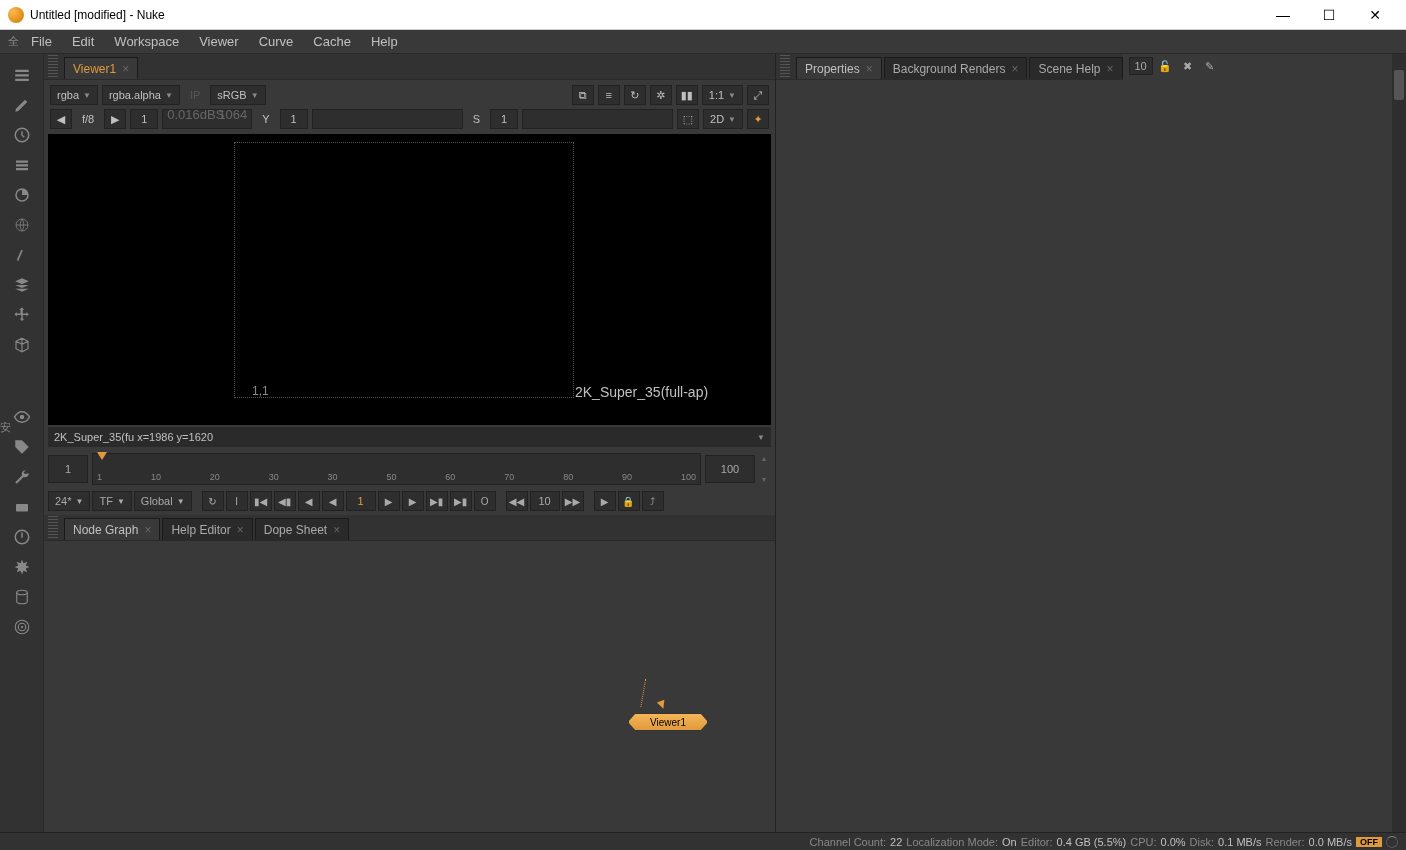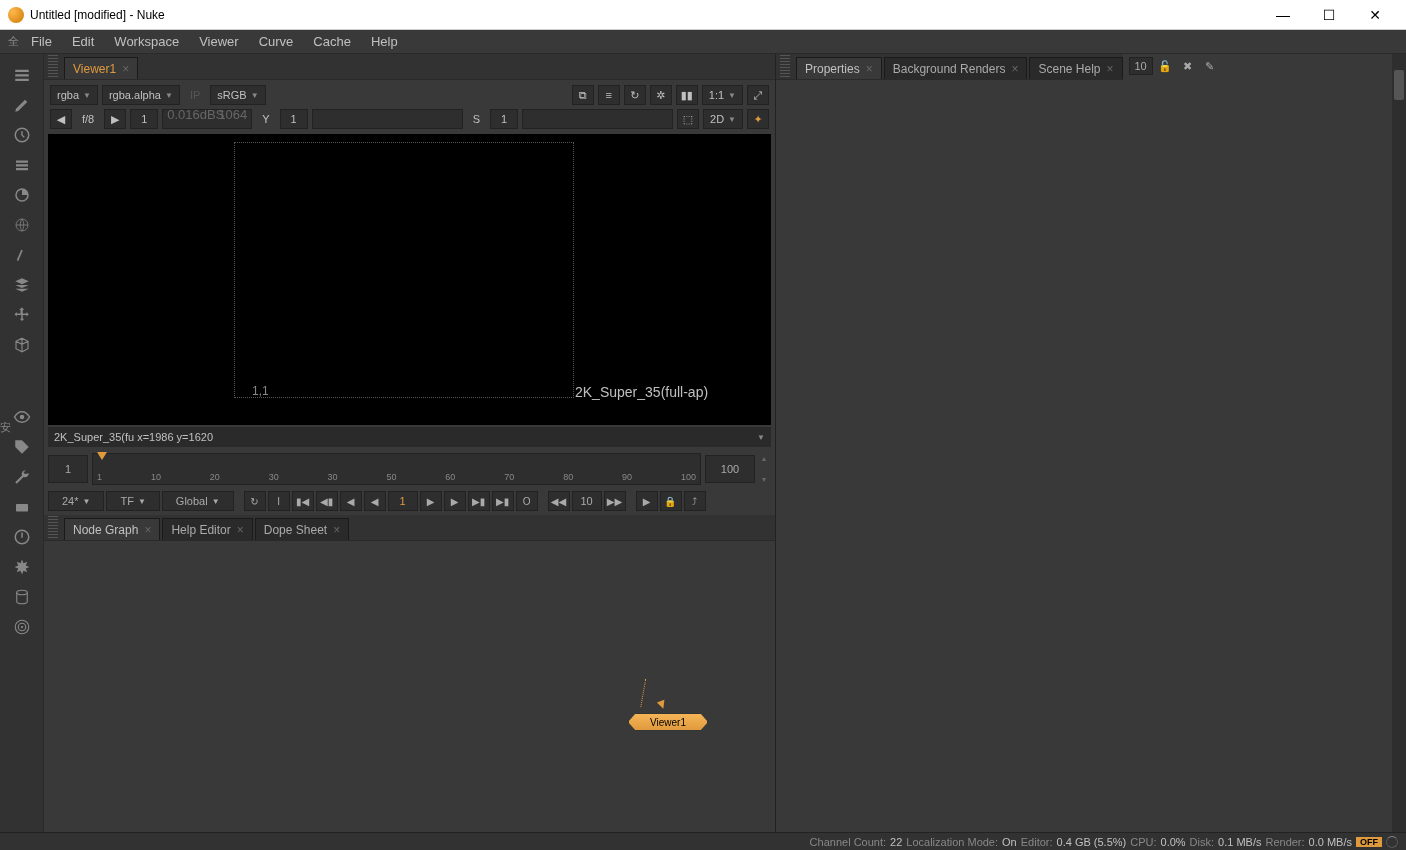--- a/index.html
+++ b/index.html
@@ -59,21 +59,21 @@
 .timeline { height: 36px; margin: 4px 4px 0 4px; background: #393939; display: flex; align-items: center; }
 .timeline .frame-in { width: 40px; height: 28px; background: #2e2e2e; border: 1px solid #222; display: flex; align-items: center; justify-content: center; font-size: 11px; color: #aaa; }
 .timeline .track { flex: 1; height: 32px; position: relative; margin: 0 4px; background: #2e2e2e; border: 1px solid #222; }
 .timeline .marker { position: absolute; top: -2px; left: 4px; width: 0; height: 0; border-left: 5px solid transparent; border-right: 5px solid transparent; border-top: 8px solid #e09a3e; }
 .timeline .tl-labels { position: absolute; bottom: 2px; left: 0; right: 0; display: flex; justify-content: space-between; font-size: 9px; color: #888; padding: 0 4px; }
 .timeline .frame-out { width: 50px; height: 28px; background: #2e2e2e; border: 1px solid #222; display: flex; align-items: center; justify-content: center; font-size: 11px; color: #aaa; }
 
 
 .playback { height: 24px; margin: 2px 4px; display: flex; align-items: center; gap: 2px; }
 .pb-btn { width: 22px; height: 20px; background: #2e2e2e; border: 1px solid #222; display: flex; align-items: center; justify-content: center; color: #aaa; font-size: 10px; }
-.pb-dd { height: 20px; background: #2e2e2e; border: 1px solid #222; display: flex; align-items: center; padding: 0 13px; gap: 4px; font-size: 11px; color: #aaa; }
+.pb-dd { height: 20px; background: #2e2e2e; border: 1px solid #222; display: flex; align-items: center; padding: 0 6px; gap: 4px; font-size: 11px; color: #aaa; }
 .pb-gap { width: 6px; }
 .pb-num { width: 30px; height: 20px; background: #2e2e2e; border: 1px solid #222; display: flex; align-items: center; justify-content: center; color: #aaa; font-size: 11px; }
 .pb-cur { color: #e09a3e; }
 
 
 .bottom-section { flex: 1; display: flex; flex-direction: column; }
 .node-graph { flex: 1; background: #393939; position: relative; }
 .viewer-node { position: absolute; left: 584px; top: 172px; width: 80px; height: 18px; background: linear-gradient(#f5b556, #e09a3e); border: 1px solid #333; display: flex; align-items: center; justify-content: center; color: #000; font-size: 10px; font-weight: 500; clip-path: polygon(8px 0, calc(100% - 8px) 0, 100% 50%, calc(100% - 8px) 100%, 8px 100%, 0 50%); }
 .viewer-node-arrow { position: absolute; left: 602px; top: 138px; width: 0; height: 0; transform: rotate(45deg); }
 .viewer-node-arrow::before { content: ''; position: absolute; width: 28px; height: 0; border-top: 1px dotted #e09a3e; transform: rotate(55deg); transform-origin: left; }

